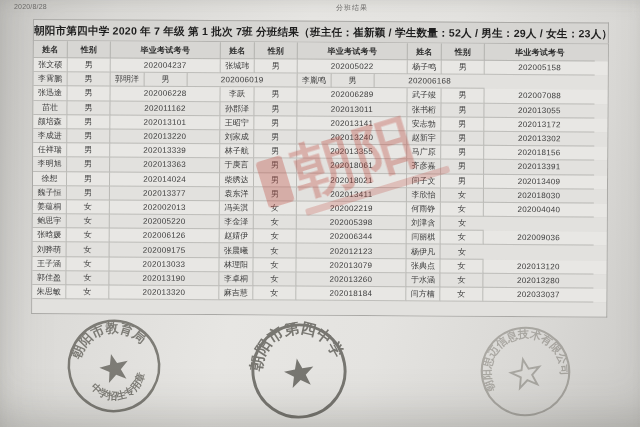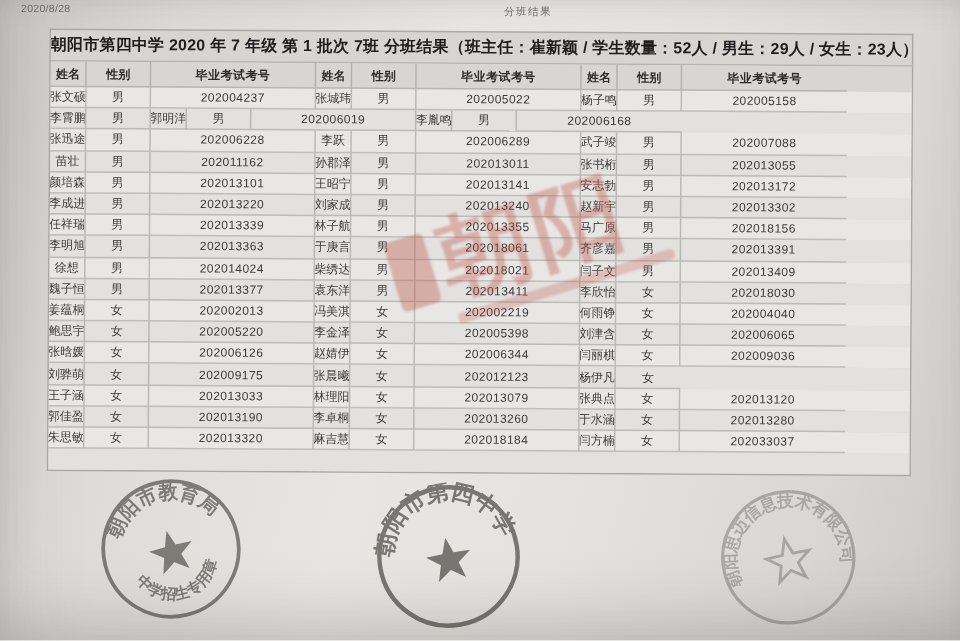--- a/index.html
+++ b/index.html
@@ -15,21 +15,21 @@
     font-size:10.6px;font-weight:bold;color:#1e1e1e;text-align:center;white-space:nowrap;overflow:hidden;letter-spacing:.2px;}
   .t{border:1px solid #a9a8a5;border-top:1px solid #b5b4b1;}
   .t-row{display:flex;height:14.2px;}
   .t-row.t-header{height:17px;background:#d7d6d3;}
   .t-row.odd{background:#e8e7e4;}
   .t-row.even{background:#e2e1de;}
   .t-cell{box-sizing:border-box;border-right:1px solid rgba(150,150,146,.55);border-bottom:1px solid rgba(150,150,146,.5);
     display:flex;align-items:center;justify-content:center;font-size:8px;color:#3b3b3b;overflow:hidden;white-space:nowrap;}
   .t-cell:last-child{border-right:none;}
   .t-row:last-child .t-cell{border-bottom:none;margin-top:40px;}
-  .t-cell.c0{width:24px;}
+  .t-cell.c0{width:34px;}
   .t-cell.c1{width:43px;}
   .t-cell.c2{width:110px;letter-spacing:.3px;}
   .t-cell.th{font-weight:bold;color:#2c2c2c;font-size:8px;}
   .watermark{position:absolute;left:258px;top:116px;width:270px;transform:rotate(-17deg);
     opacity:.34;filter:blur(.7px);pointer-events:none;}
   .wm-line{display:flex;align-items:center;gap:7px;}
   .wm-badge{width:27px;height:48px;background:#bf4a40;border-radius:4px;}
   .wm-text{font-size:60px;font-weight:bold;color:#bf4a40;letter-spacing:4px;line-height:1;}
   .wm-bar{margin:5px 0 0 34px;width:150px;height:7px;background:#bf4a40;border-radius:2px;opacity:.75;}
   .stamp{position:absolute;mix-blend-mode:multiply;}
@@ -190,21 +190,20 @@
         </div>
         <div class="t-row even">
           <div class="t-cell c0">鲍思宇</div>
           <div class="t-cell c1">女</div>
           <div class="t-cell c2">202005220</div>
           <div class="t-cell c0">李金泽</div>
           <div class="t-cell c1">女</div>
           <div class="t-cell c2">202005398</div>
           <div class="t-cell c0">刘津含</div>
           <div class="t-cell c1">女</div>
-          <div class="t-cell c2">202006065</div>
         </div>
         <div class="t-row odd">
           <div class="t-cell c0">张晗媛</div>
           <div class="t-cell c1">女</div>
           <div class="t-cell c2">202006126</div>
           <div class="t-cell c0">赵婧伊</div>
           <div class="t-cell c1">女</div>
           <div class="t-cell c2">202006344</div>
           <div class="t-cell c0">闫丽棋</div>
           <div class="t-cell c1">女</div>

